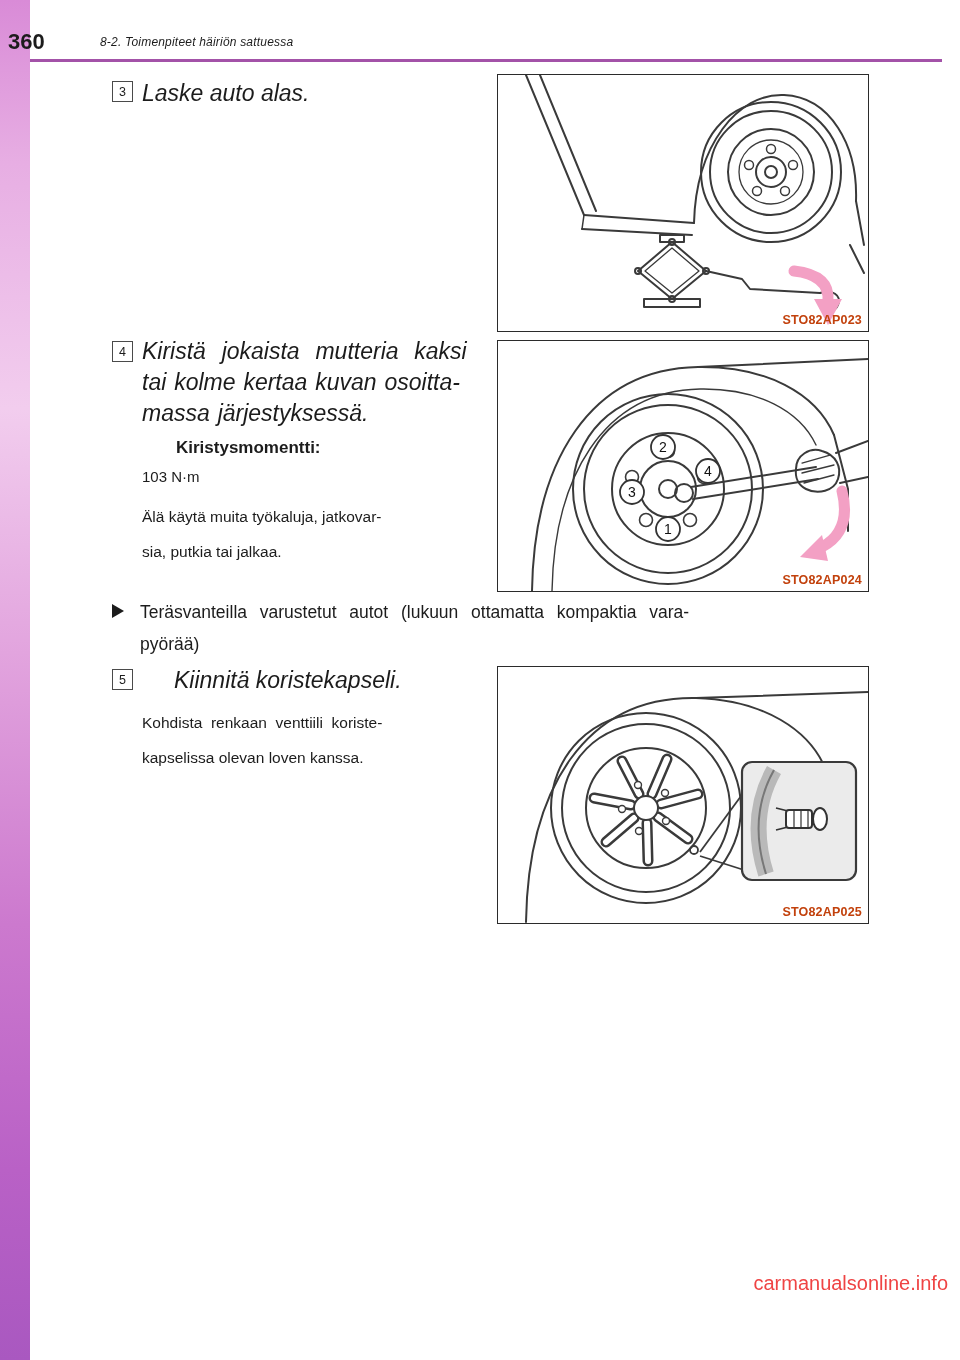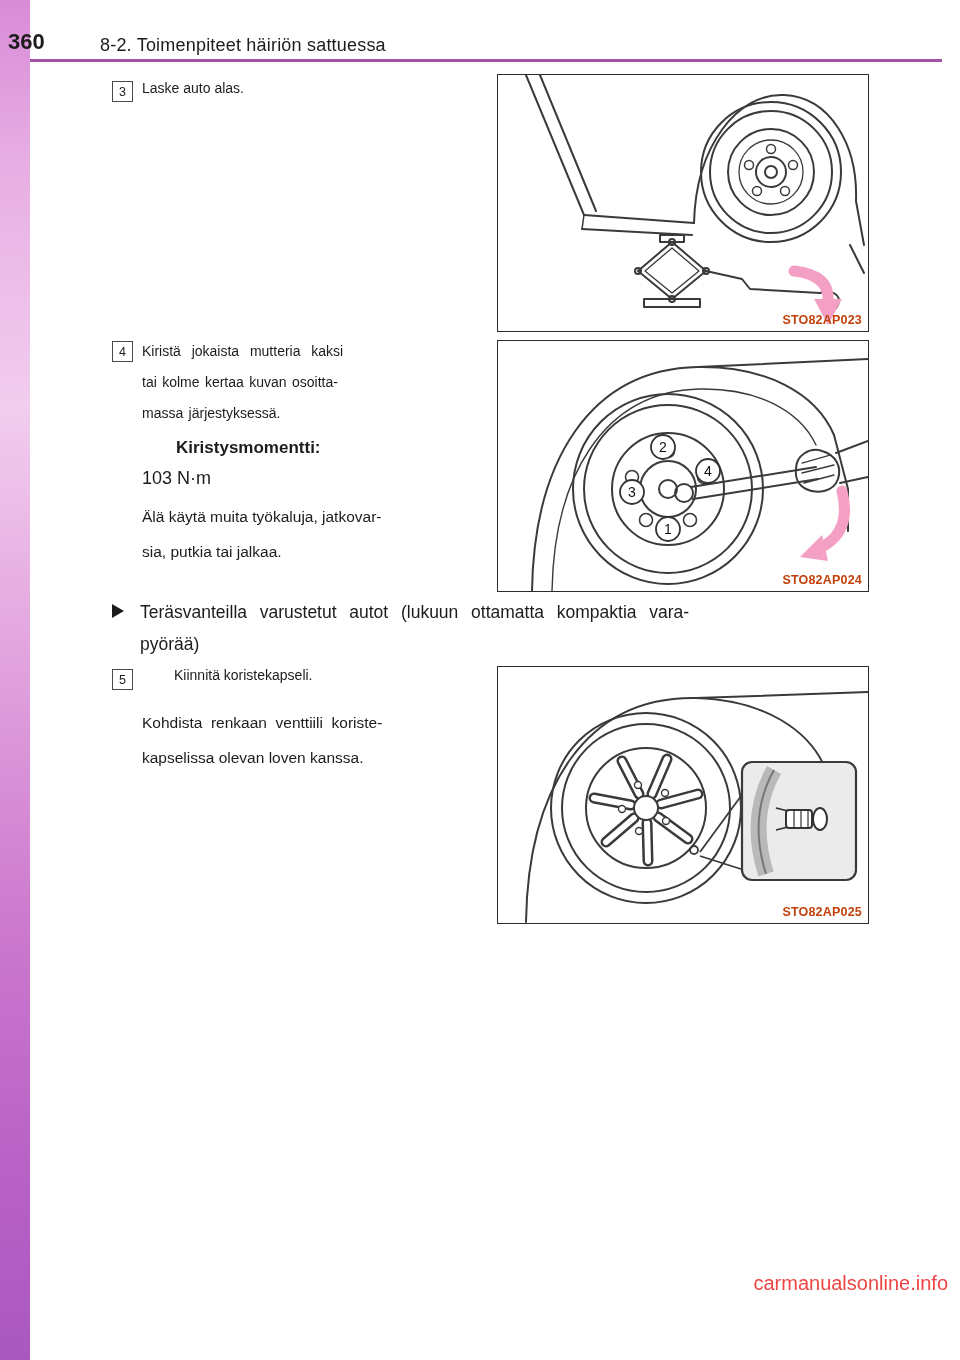--- a/index.html
+++ b/index.html
@@ -1,28 +1,28 @@
 <!DOCTYPE html>
 <html><head>
 <meta charset="utf-8">
 <style>
   html,body{margin:0;padding:0;background:#fff;}
   .page{position:relative;width:960px;height:1360px;background:#fff;overflow:hidden;
         font-family:"Liberation Sans","DejaVu Sans",sans-serif;color:#1c1c1c;}
   .stripe{position:absolute;left:0;top:0;width:30px;height:1360px;
     background:linear-gradient(180deg,#d98bd7 0%,#e7aee3 12%,#f2cdee 30%,#e2a4de 48%,#cc79ce 68%,#b961c6 86%,#a958c0 100%);}
   .pagenum{position:absolute;left:8px;top:29px;font-size:22px;font-weight:bold;z-index:2;}
-  .section-header{position:absolute;left:100px;top:35px;font-size:18px;letter-spacing:.2px;}
+  .section-header{position:absolute;left:100px;top:35px;font-size:12px;letter-spacing:.2px;font-style:italic;}
   .rule{position:absolute;left:30px;top:59px;width:912px;height:3px;background:#a352a8;}
   .stepnum{position:absolute;width:19px;height:19px;border:1.3px solid #4a4a4a;background:#fff;
     display:flex;align-items:center;justify-content:center;font-size:12.5px;z-index:2;}
-  .steptext{position:absolute;font-size:14px;}
+  .steptext{position:absolute;font-size:23px;font-style:italic;}
   .lines{white-space:pre-wrap;line-height:31px;word-spacing:1.5px;}
   .torque-label{position:absolute;left:142px;top:438px;font-size:17px;font-weight:bold;margin-left:34px;}
-  .torque-value{position:absolute;left:142px;top:468px;font-size:18px;}
+  .torque-value{position:absolute;left:142px;top:468px;font-size:15px;}
   .note{position:absolute;left:142px;width:360px;font-size:15.5px;line-height:35px;white-space:pre-wrap;}
   .figure{position:absolute;left:497px;width:370px;border:1.4px solid #2b2b2b;background:#fff;}
   .figure svg{display:block;width:100%;height:100%;}
   .figcap{position:absolute;right:6px;bottom:4px;font-size:12.5px;font-weight:bold;letter-spacing:.2px;color:#c2410c;}
   .bullet-arrow{position:absolute;left:112px;top:604px;width:0;height:0;
     border-left:12px solid #1c1c1c;border-top:7px solid transparent;border-bottom:7px solid transparent;}
   .bullet-text{position:absolute;left:140px;top:596px;width:770px;font-size:17.5px;line-height:32px;
     white-space:pre-wrap;word-spacing:1.5px;}
   .watermark{position:absolute;right:12px;top:1272px;font-size:20px;color:#ef4444;}
 </style>

